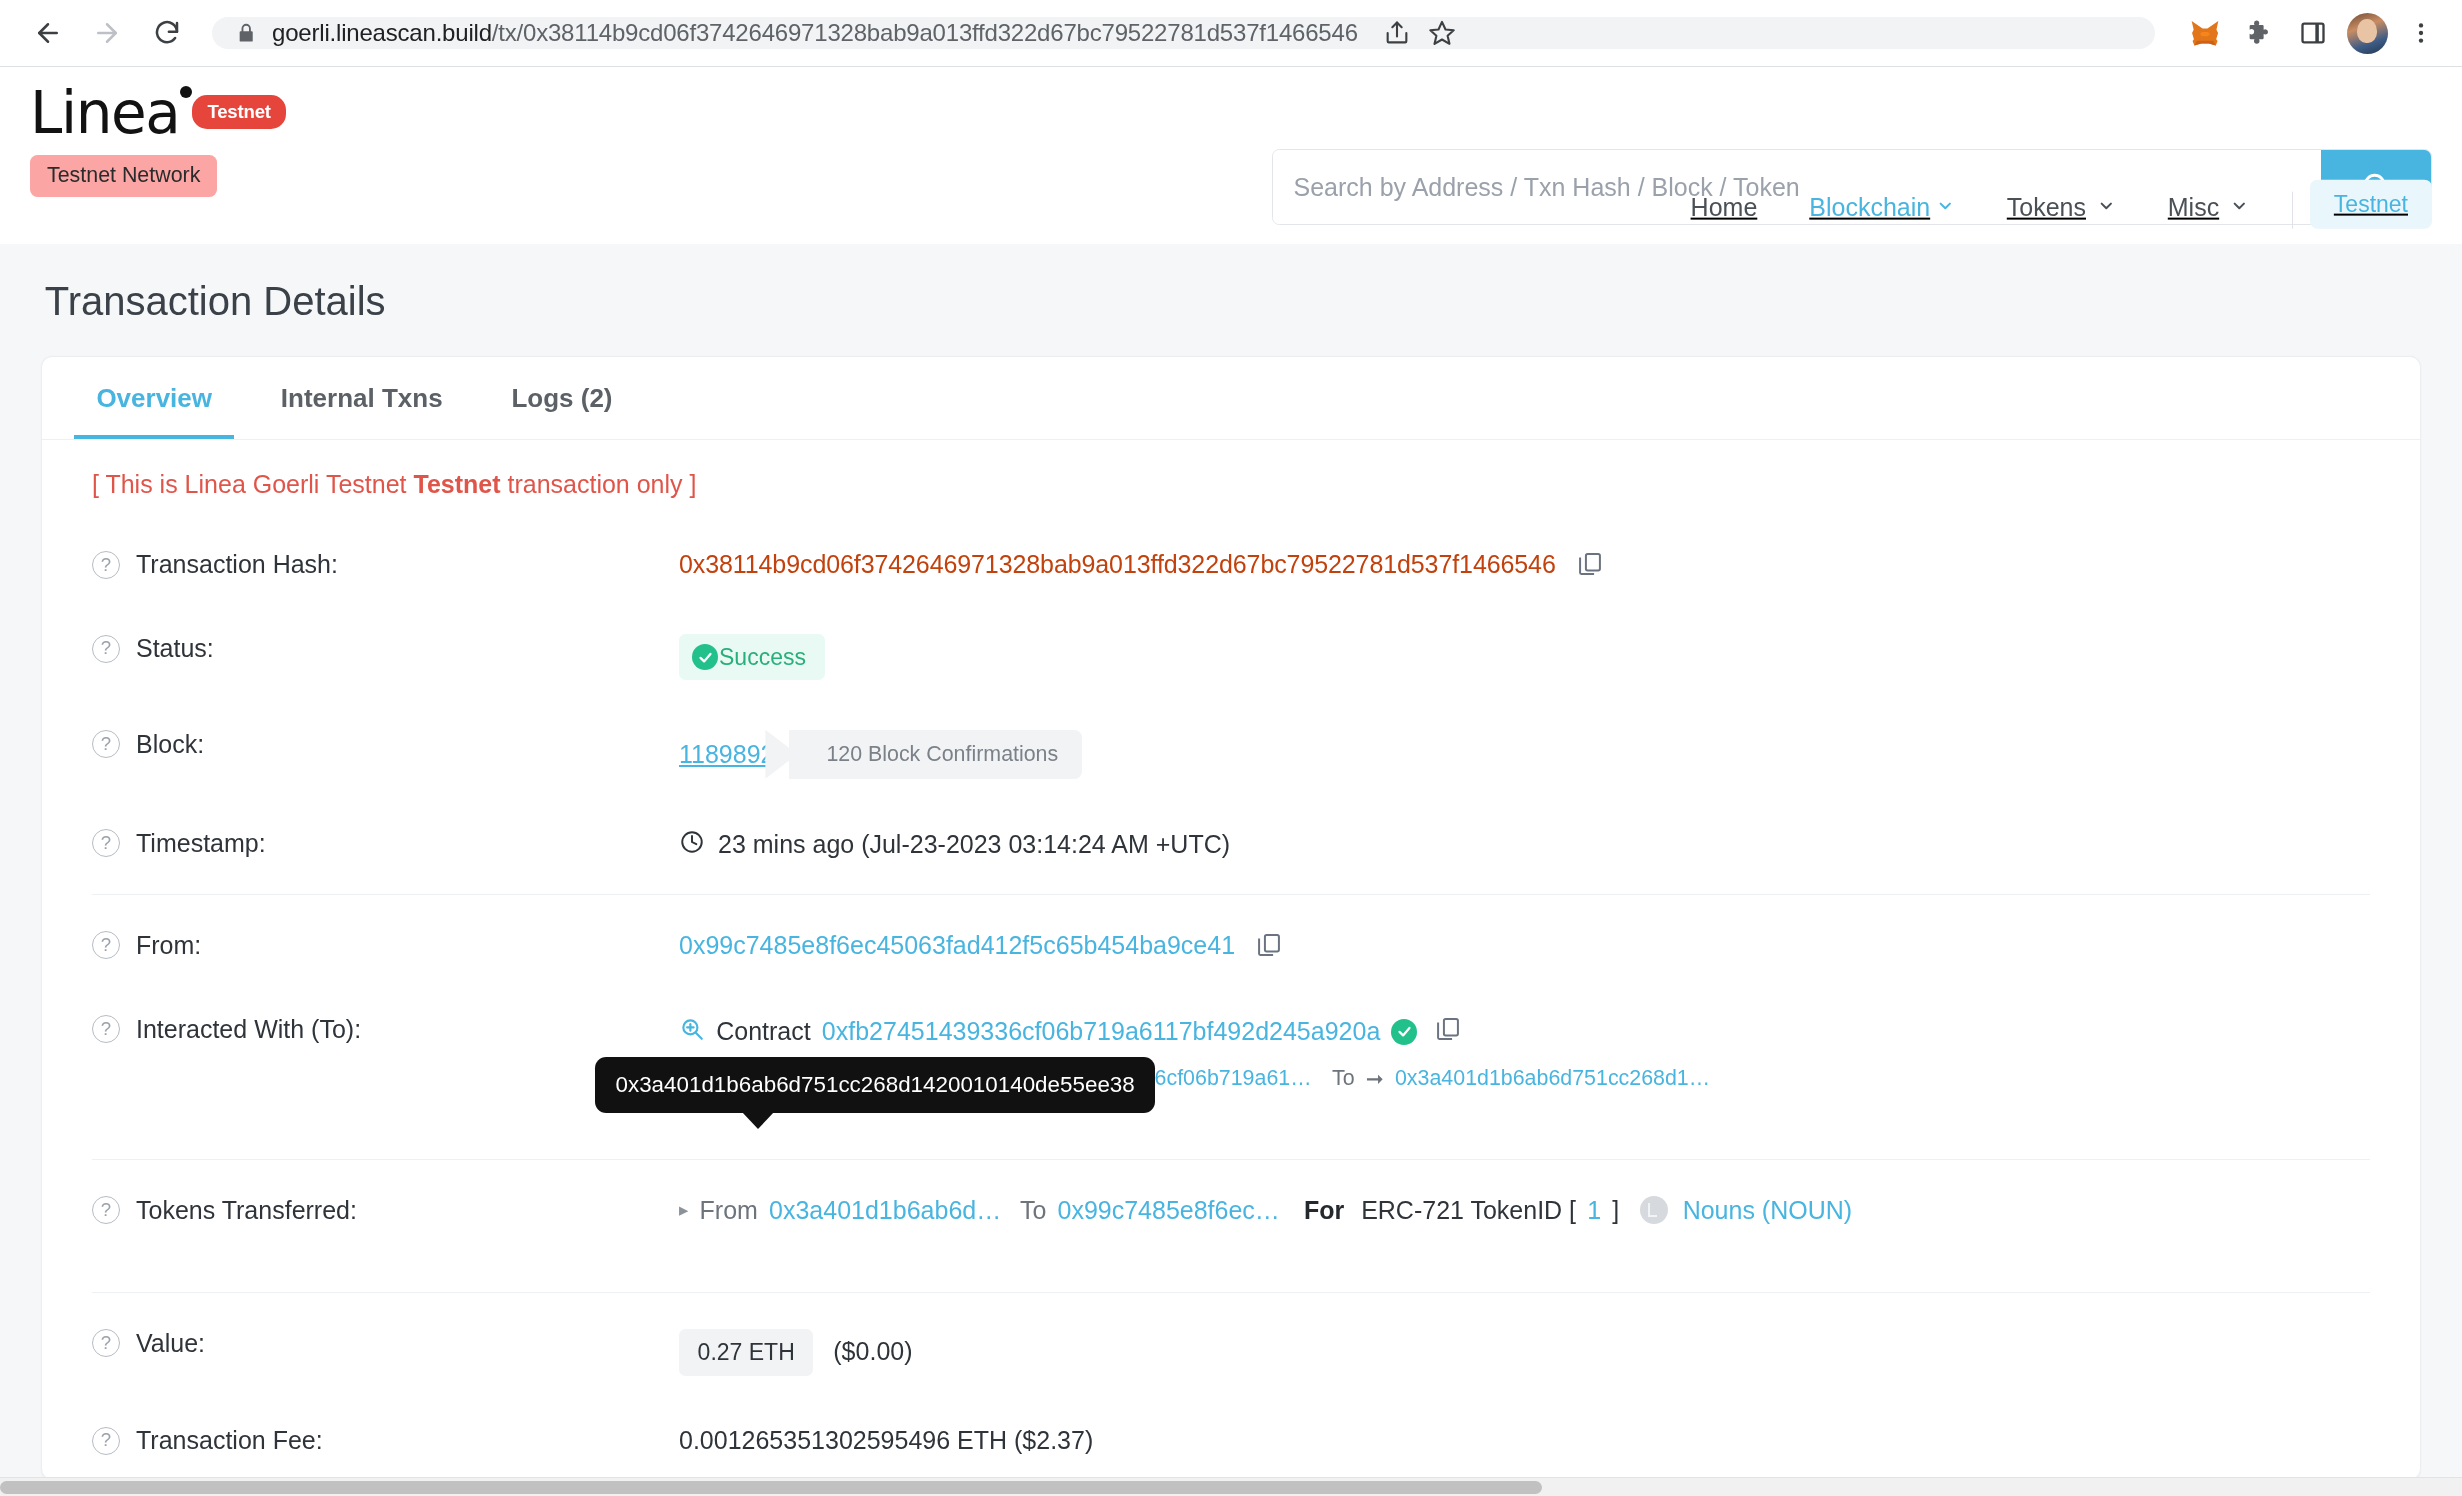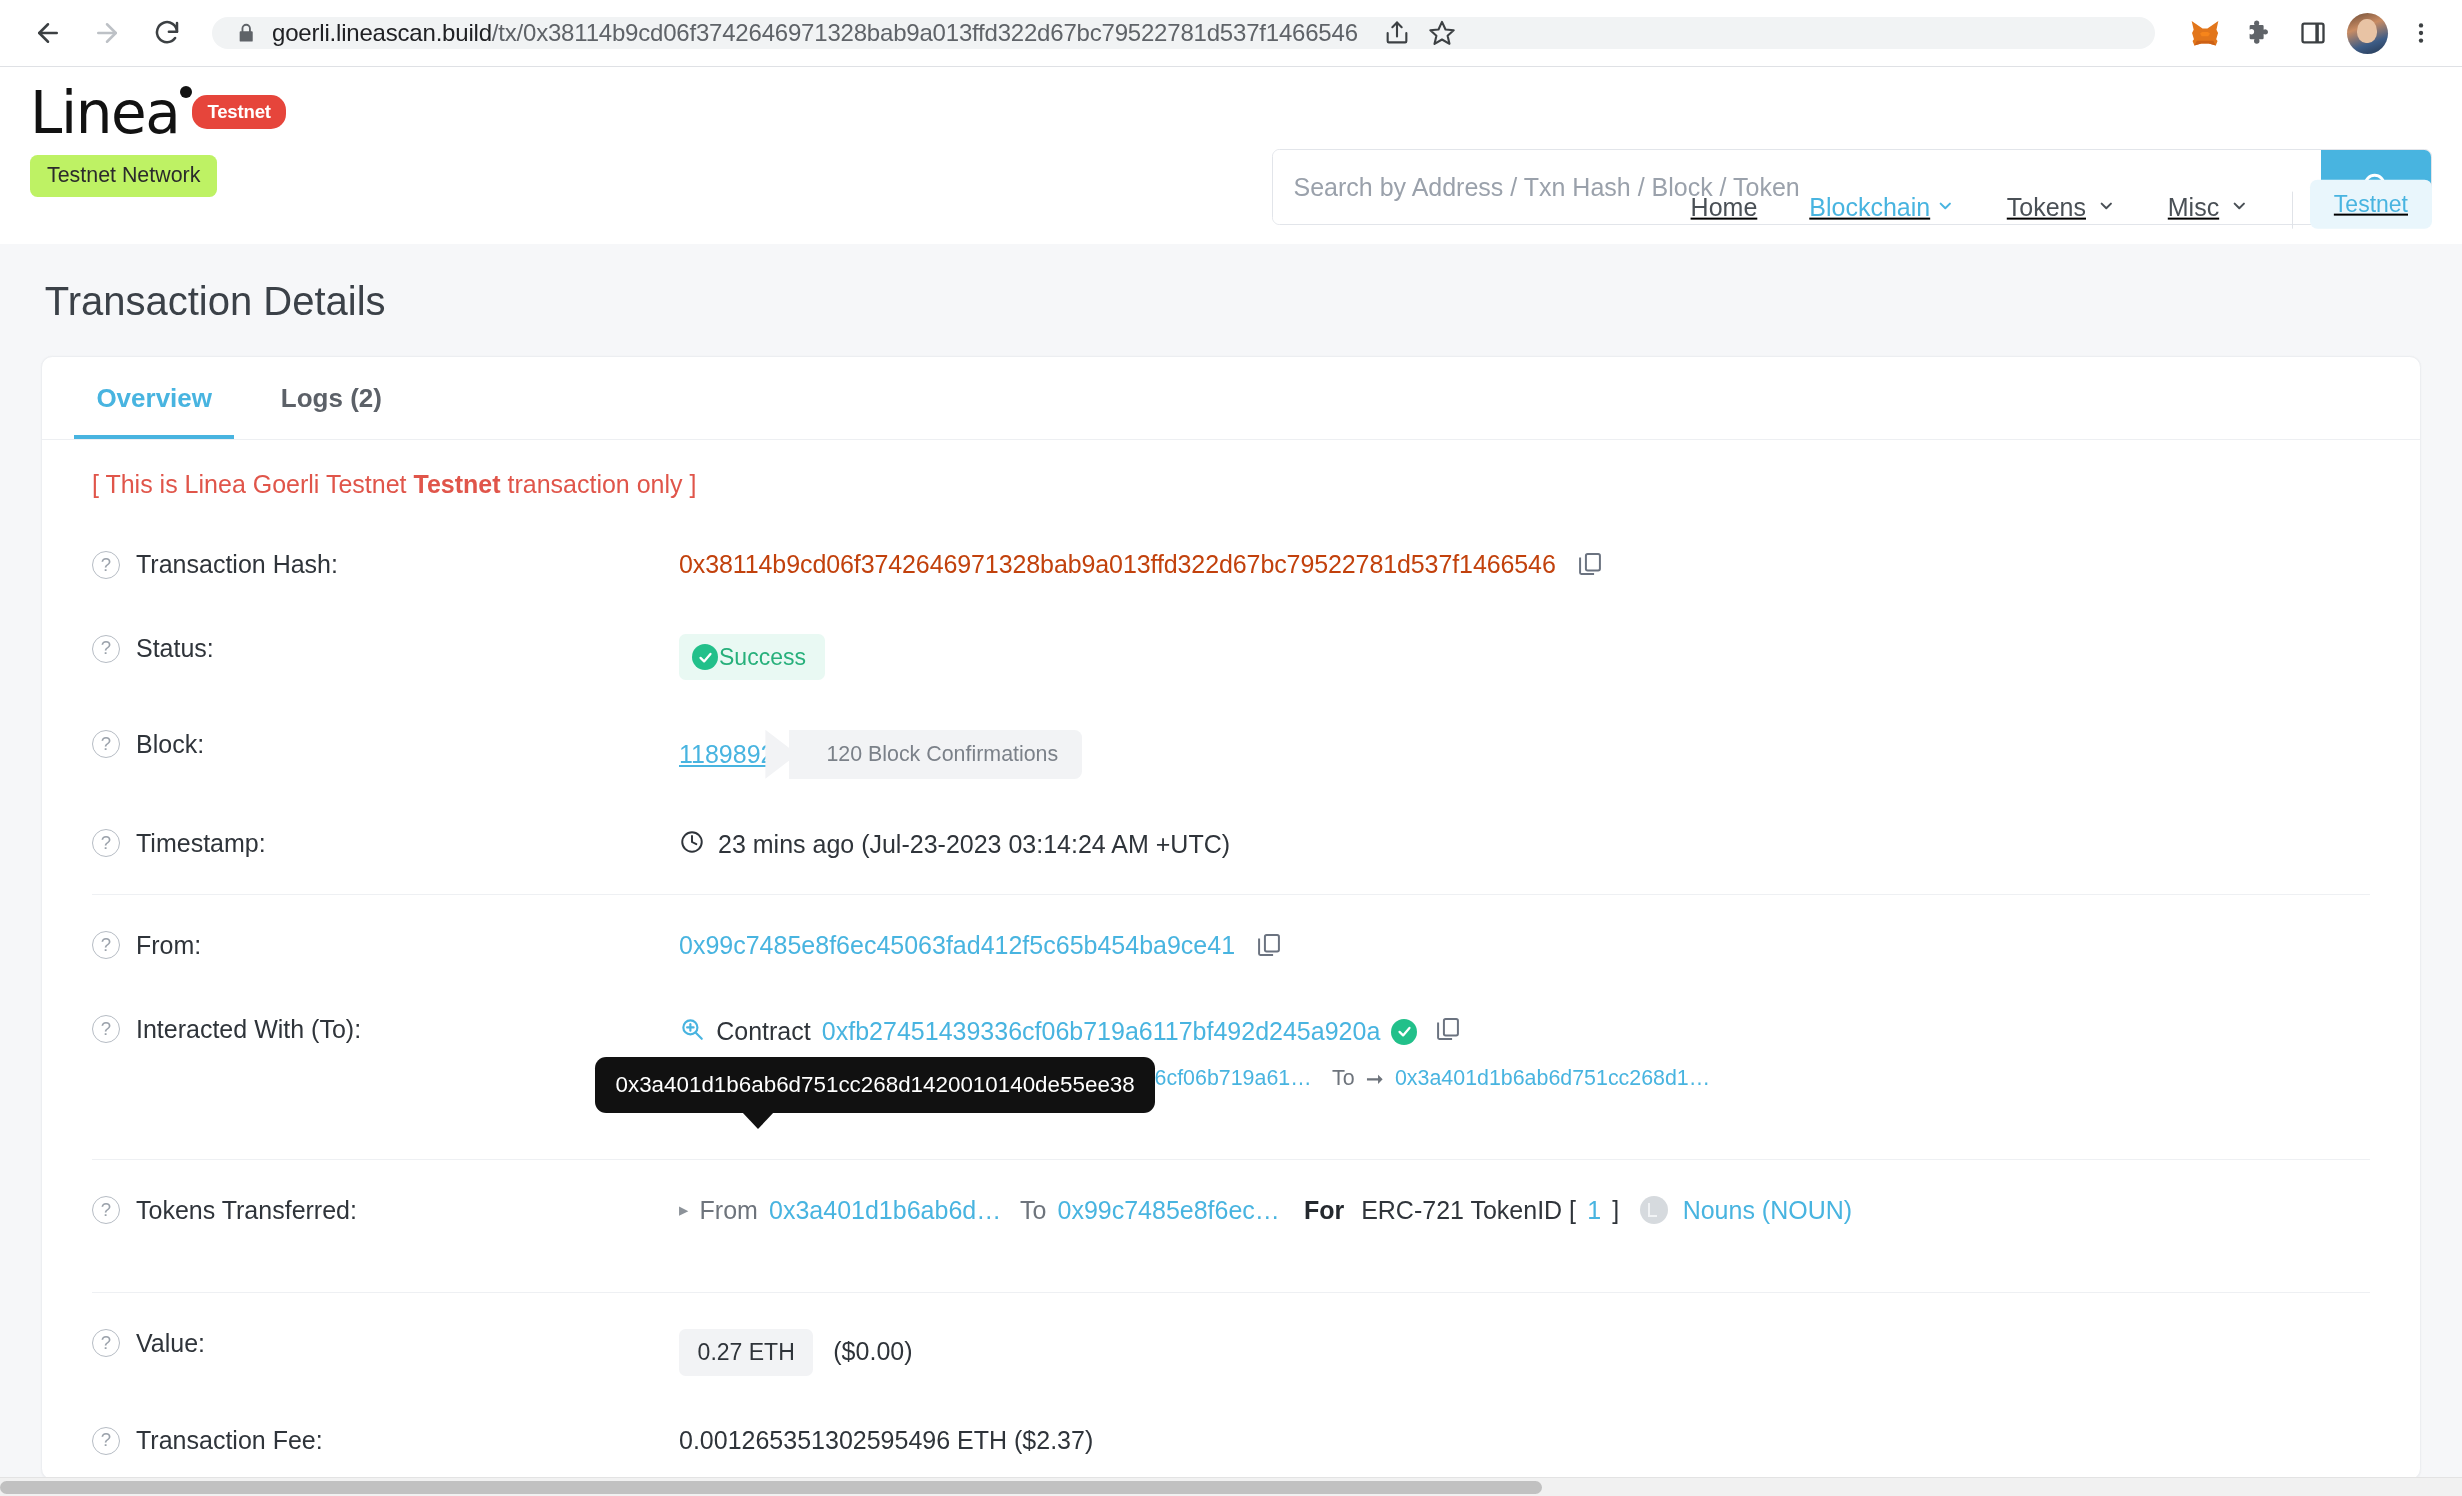--- a/index.html
+++ b/index.html
@@ -109,21 +109,21 @@
     font-size: 18.6px;
     font-weight: bold;
     padding: 5.6px 15px 6.5px;
     border-radius: 15px;
     margin-top: 11.2px;
     letter-spacing: -0.2px;
   }
   .network-pill {
     display: inline-block;
     margin-top: 13px;
-    background: #bef264;
+    background: #fca5a5;
     color: #2b2b2b;
     font-size: 21.4px;
     padding: 8.4px 17px;
     border-radius: 7.5px;
   }
 
   .search-wrap {
     position: absolute;
     right: 30px; top: 82px;
     width: 1160px;
@@ -523,20 +523,21 @@
     <span class="nav-testnet-btn">Testnet</span>
   </div>
 </div>
 
 <div class="page">
   <div class="page-title">Transaction Details</div>
 
   <div class="card">
     <div class="tabs">
       <div class="tab active">Overview</div>
+      <div class="tab">Internal Txns</div>
       <div class="tab">Logs (2)</div>
     </div>
 
     <div class="notice"><span>[ This is Linea Goerli Testnet </span><b>Testnet</b><span> transaction only ]</span></div>
 
     <div class="rows">
 
       <div class="row">
         <div class="row-label">
           <span class="q-icon">?</span>

